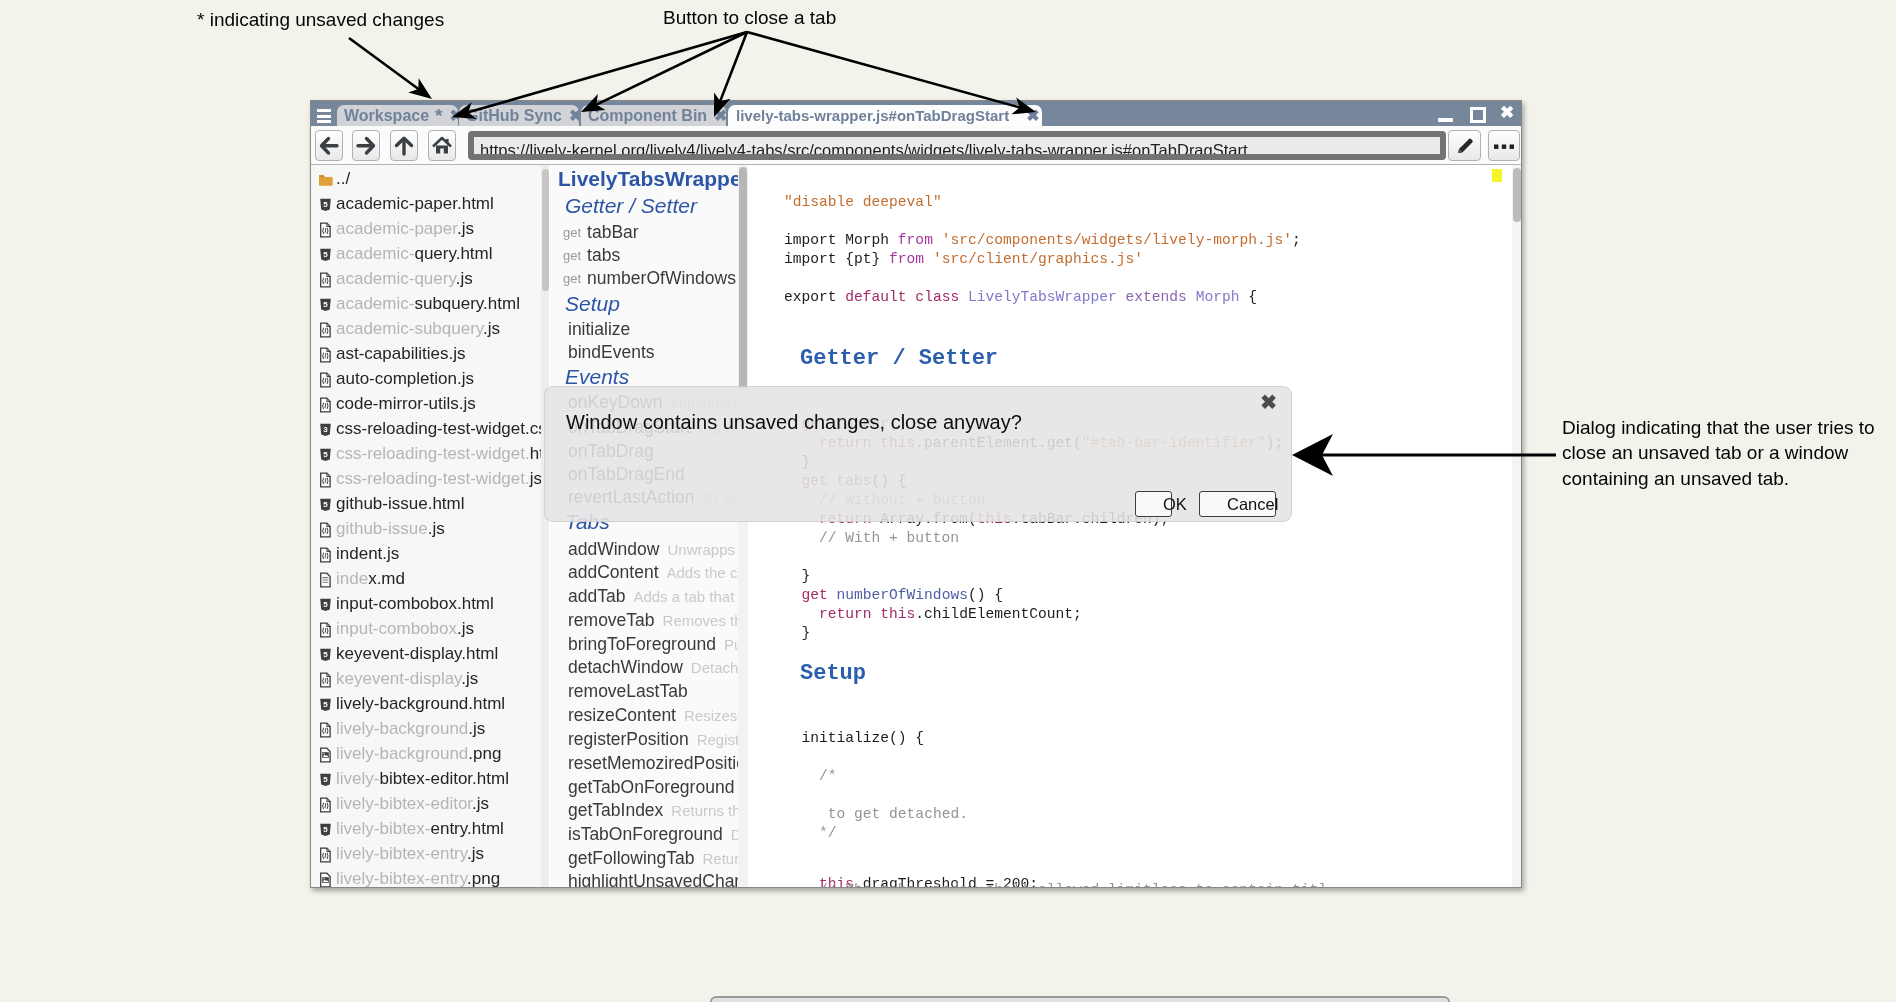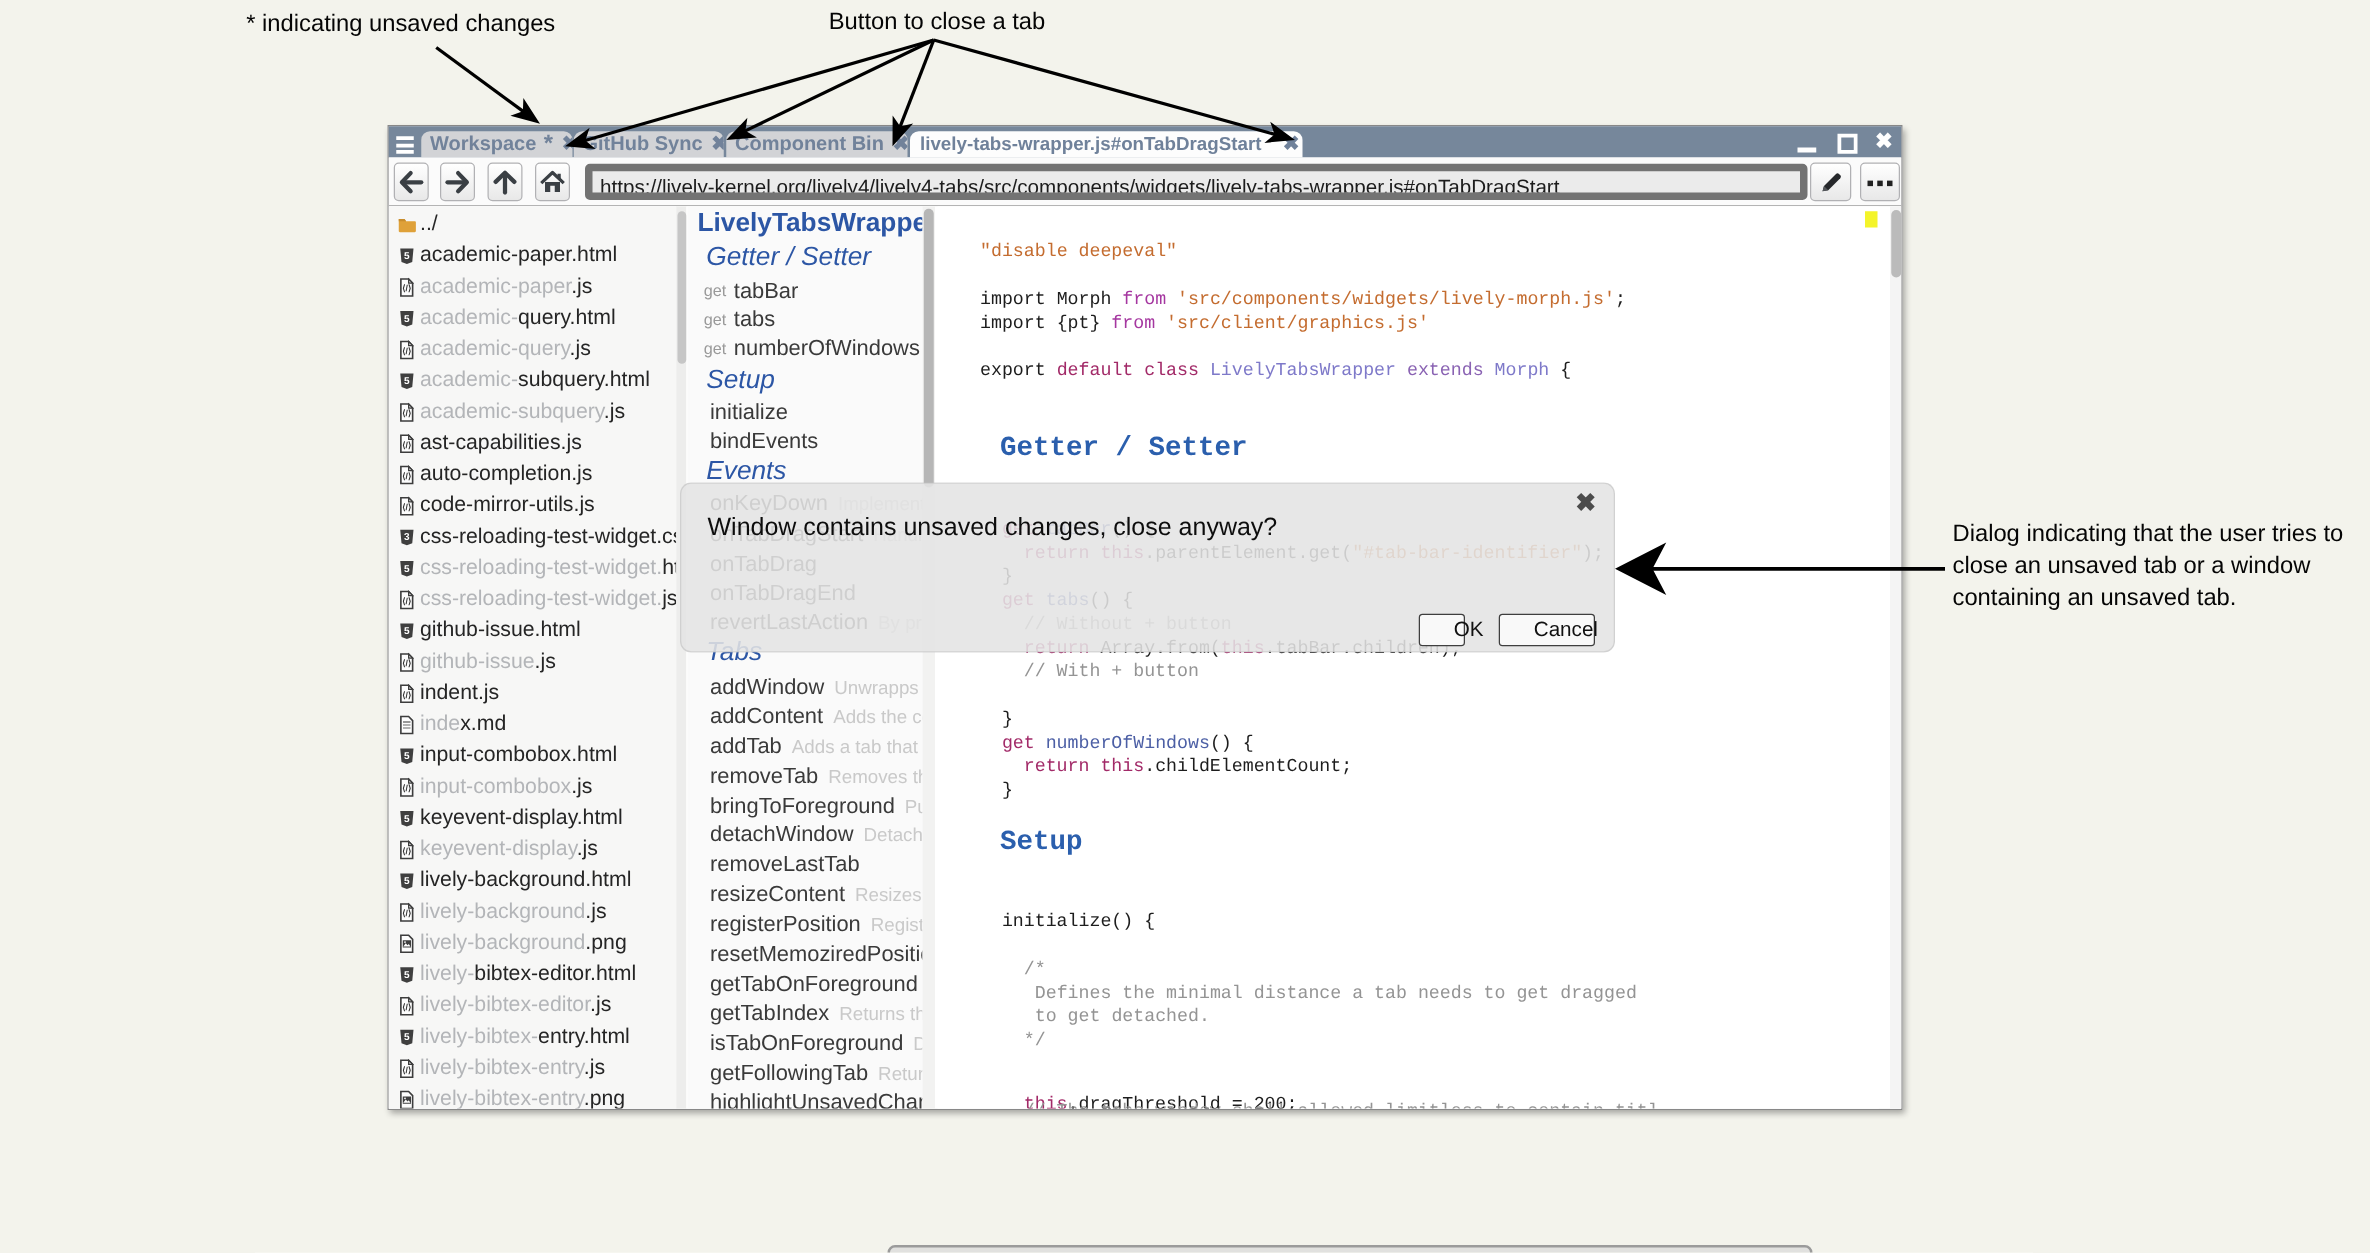--- a/index.html
+++ b/index.html
@@ -328,21 +328,20 @@
 <div class="cline" style="top:326px;left:69.0px"><span class="cc">// Without + button</span></div>
 <div class="cline" style="top:345px;left:69.0px"><span class="ck">return</span><span class="ct"> Array.from(</span><span class="ck">this</span><span class="ct">.tabBar.children);</span></div>
 <div class="cline" style="top:364px;left:69.0px"><span class="cc">// With + button</span></div>
 <div class="cline" style="top:402px;left:51.5px"><span class="ct">}</span></div>
 <div class="cline" style="top:421px;left:51.5px"><span class="ck">get</span><span class="cp"> numberOfWindows</span><span class="ct">() {</span></div>
 <div class="cline" style="top:440px;left:69.0px"><span class="ck">return this</span><span class="ct">.childElementCount;</span></div>
 <div class="cline" style="top:459px;left:51.5px"><span class="ct">}</span></div>
 <div class="chead" style="top:496px">Setup</div>
 <div class="cline" style="top:564px;left:51.5px"><span class="ct">initialize() {</span></div>
 <div class="cline" style="top:602px;left:69.0px"><span class="cc">/*</span></div>
-<div class="cline" style="top:621px;left:77.8px"><span class="cc">Defines the minimal distance a tab needs to get dragged</span></div>
 <div class="cline" style="top:640px;left:77.8px"><span class="cc">to get detached.</span></div>
 <div class="cline" style="top:659px;left:69.0px"><span class="cc">*/</span></div>
 <div class="cline" style="top:710px;left:69.0px"><span class="ck">this</span><span class="ct">.dragThreshold = 200;</span></div>
 <div class="cline" style="top:716px;left:69.0px"><span class="cc">// The tabs window shall allowed limitless to contain titl</span></div>
       <div id="ymark"></div>
     </div>
     <div id="csb">
         <div></div>
       </div>
   </div>

